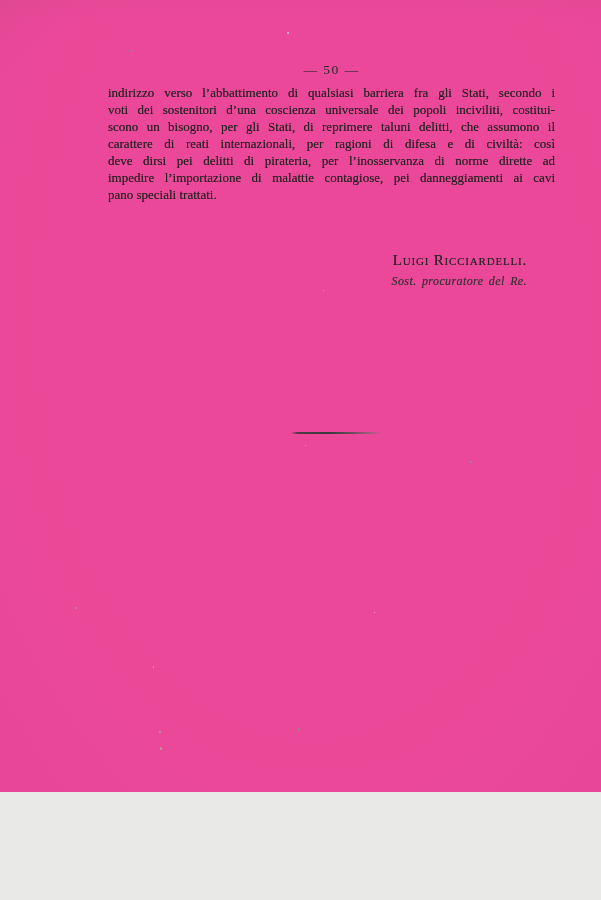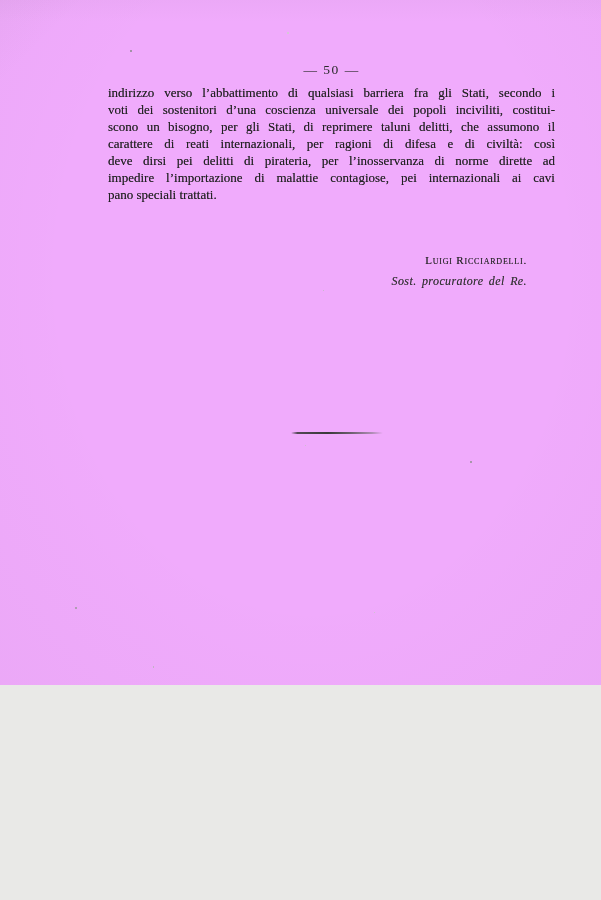--- a/index.html
+++ b/index.html
@@ -1,21 +1,21 @@
 <!DOCTYPE html>
 <html><head>
 <meta charset="utf-8">
 <style>
   html, body { margin: 0; padding: 0; background: #e9e9e7; }
   .page {
     position: relative;
     width: 601px;
-    height: 685px;
+    height: 792px;
     margin: 0 auto;
-    background: #f0abfc;
+    background: #ec4899;
     font-family: "Liberation Serif", "DejaVu Serif", serif;
     color: #232323;
     overflow: hidden;
   }
   
   .page::before {
     content: "";
     position: absolute;
     inset: 0;
     pointer-events: none;
@@ -55,21 +55,21 @@
   }
   .tline.indent { text-indent: 29px; }
   .signature {
     position: absolute;
     top: 252px;
     right: 74px;
     text-align: right;
     text-shadow: 0 0 0.4px rgba(25,25,25,0.5);
   }
   .sig-name {
-    font-size: 11px;
+    font-size: 15px;
     line-height: 16px;
     font-variant: small-caps;
     letter-spacing: 0.8px;
     color: #262626;
   }
   .sig-role {
     margin-top: 7px;
     font-size: 12px;
     line-height: 13px;
     font-style: italic;
@@ -104,21 +104,21 @@
 <div class="page">
 
   <div class="page-number">— 50 —</div>
 
   <div class="textblock">
     <div class="tline">indirizzo verso l’abbattimento di qualsiasi barriera fra gli Stati, secondo i</div>
     <div class="tline">voti dei sostenitori d’una coscienza universale dei popoli inciviliti, costitui-</div>
     <div class="tline">scono un bisogno, per gli Stati, di reprimere taluni delitti, che assumono il</div>
     <div class="tline">carattere di reati internazionali, per ragioni di difesa e di civiltà: così</div>
     <div class="tline">deve dirsi pei delitti di pirateria, per l’inosservanza di norme dirette ad</div>
-    <div class="tline">impedire l’importazione di malattie contagiose, pei internazionali ai cavi</div>
+    <div class="tline">impedire l’importazione di malattie contagiose, pei danneggiamenti ai cavi</div>
     <div class="tline lastline">pano speciali trattati.</div>
   </div>
 
   <div class="signature">
     <div class="sig-name">Luigi Ricciardelli.</div>
     <div class="sig-role">Sost. procuratore del Re.</div>
   </div>
 
   <div class="divider"></div>
 

